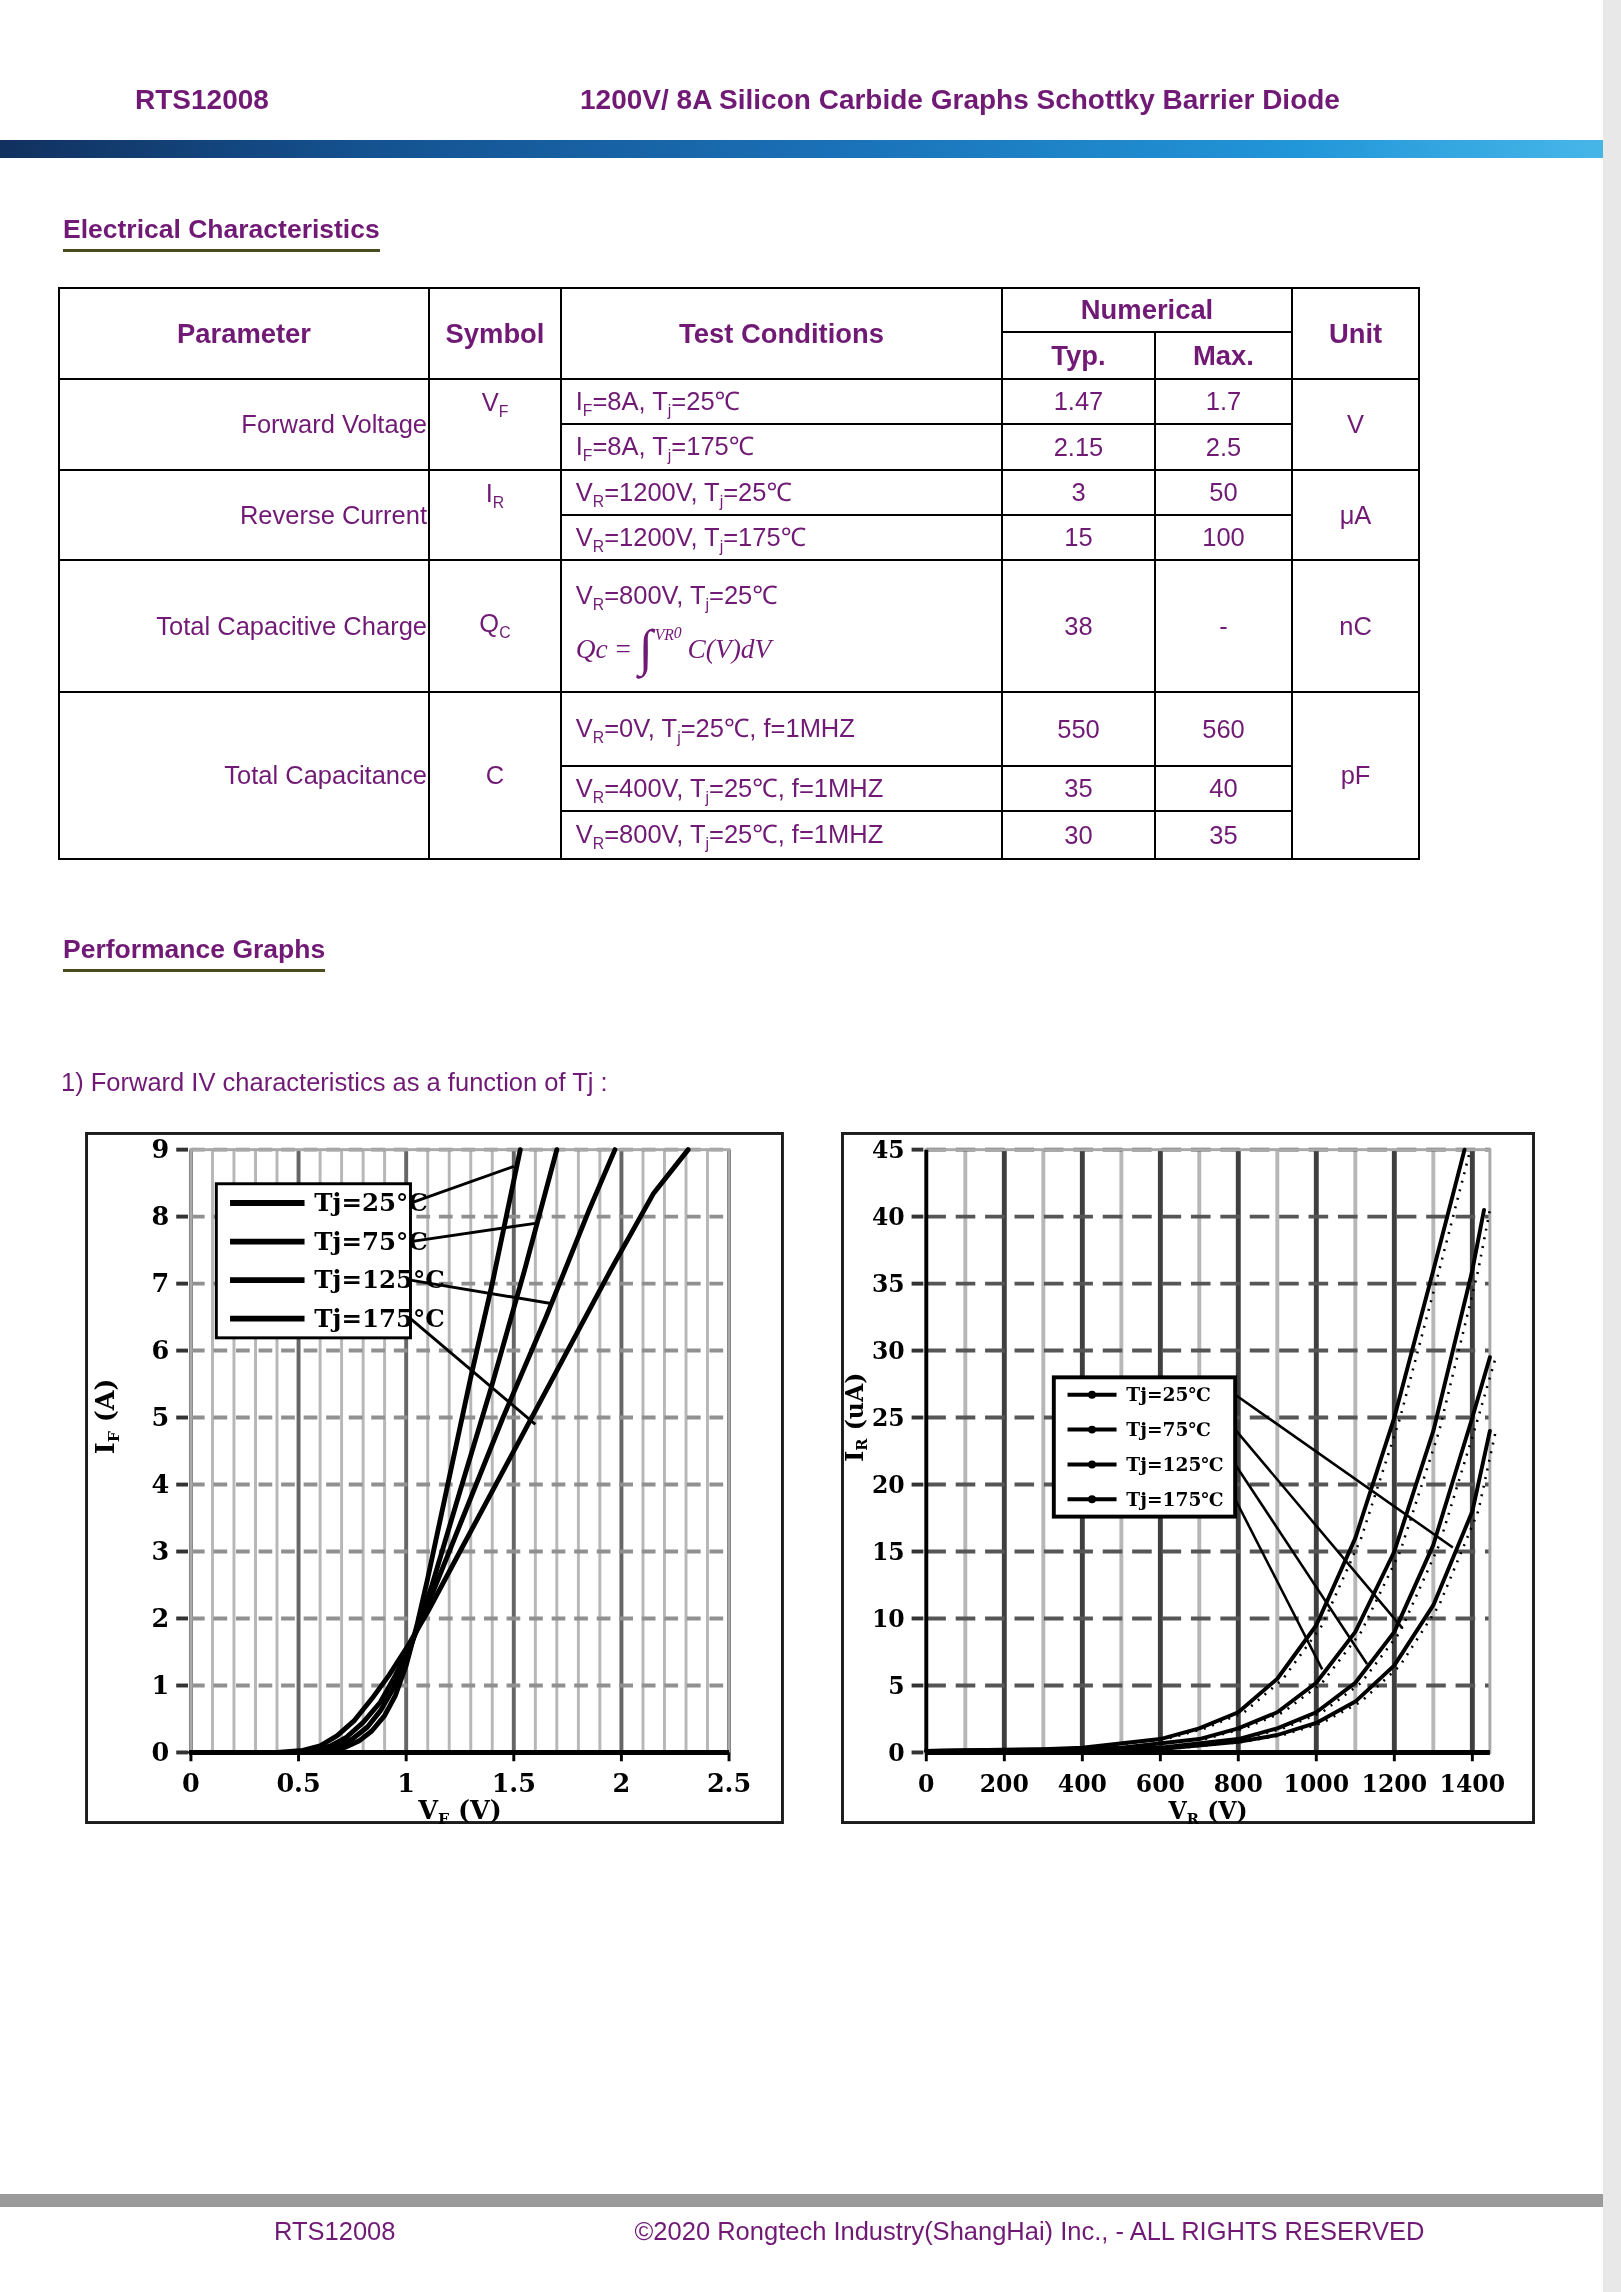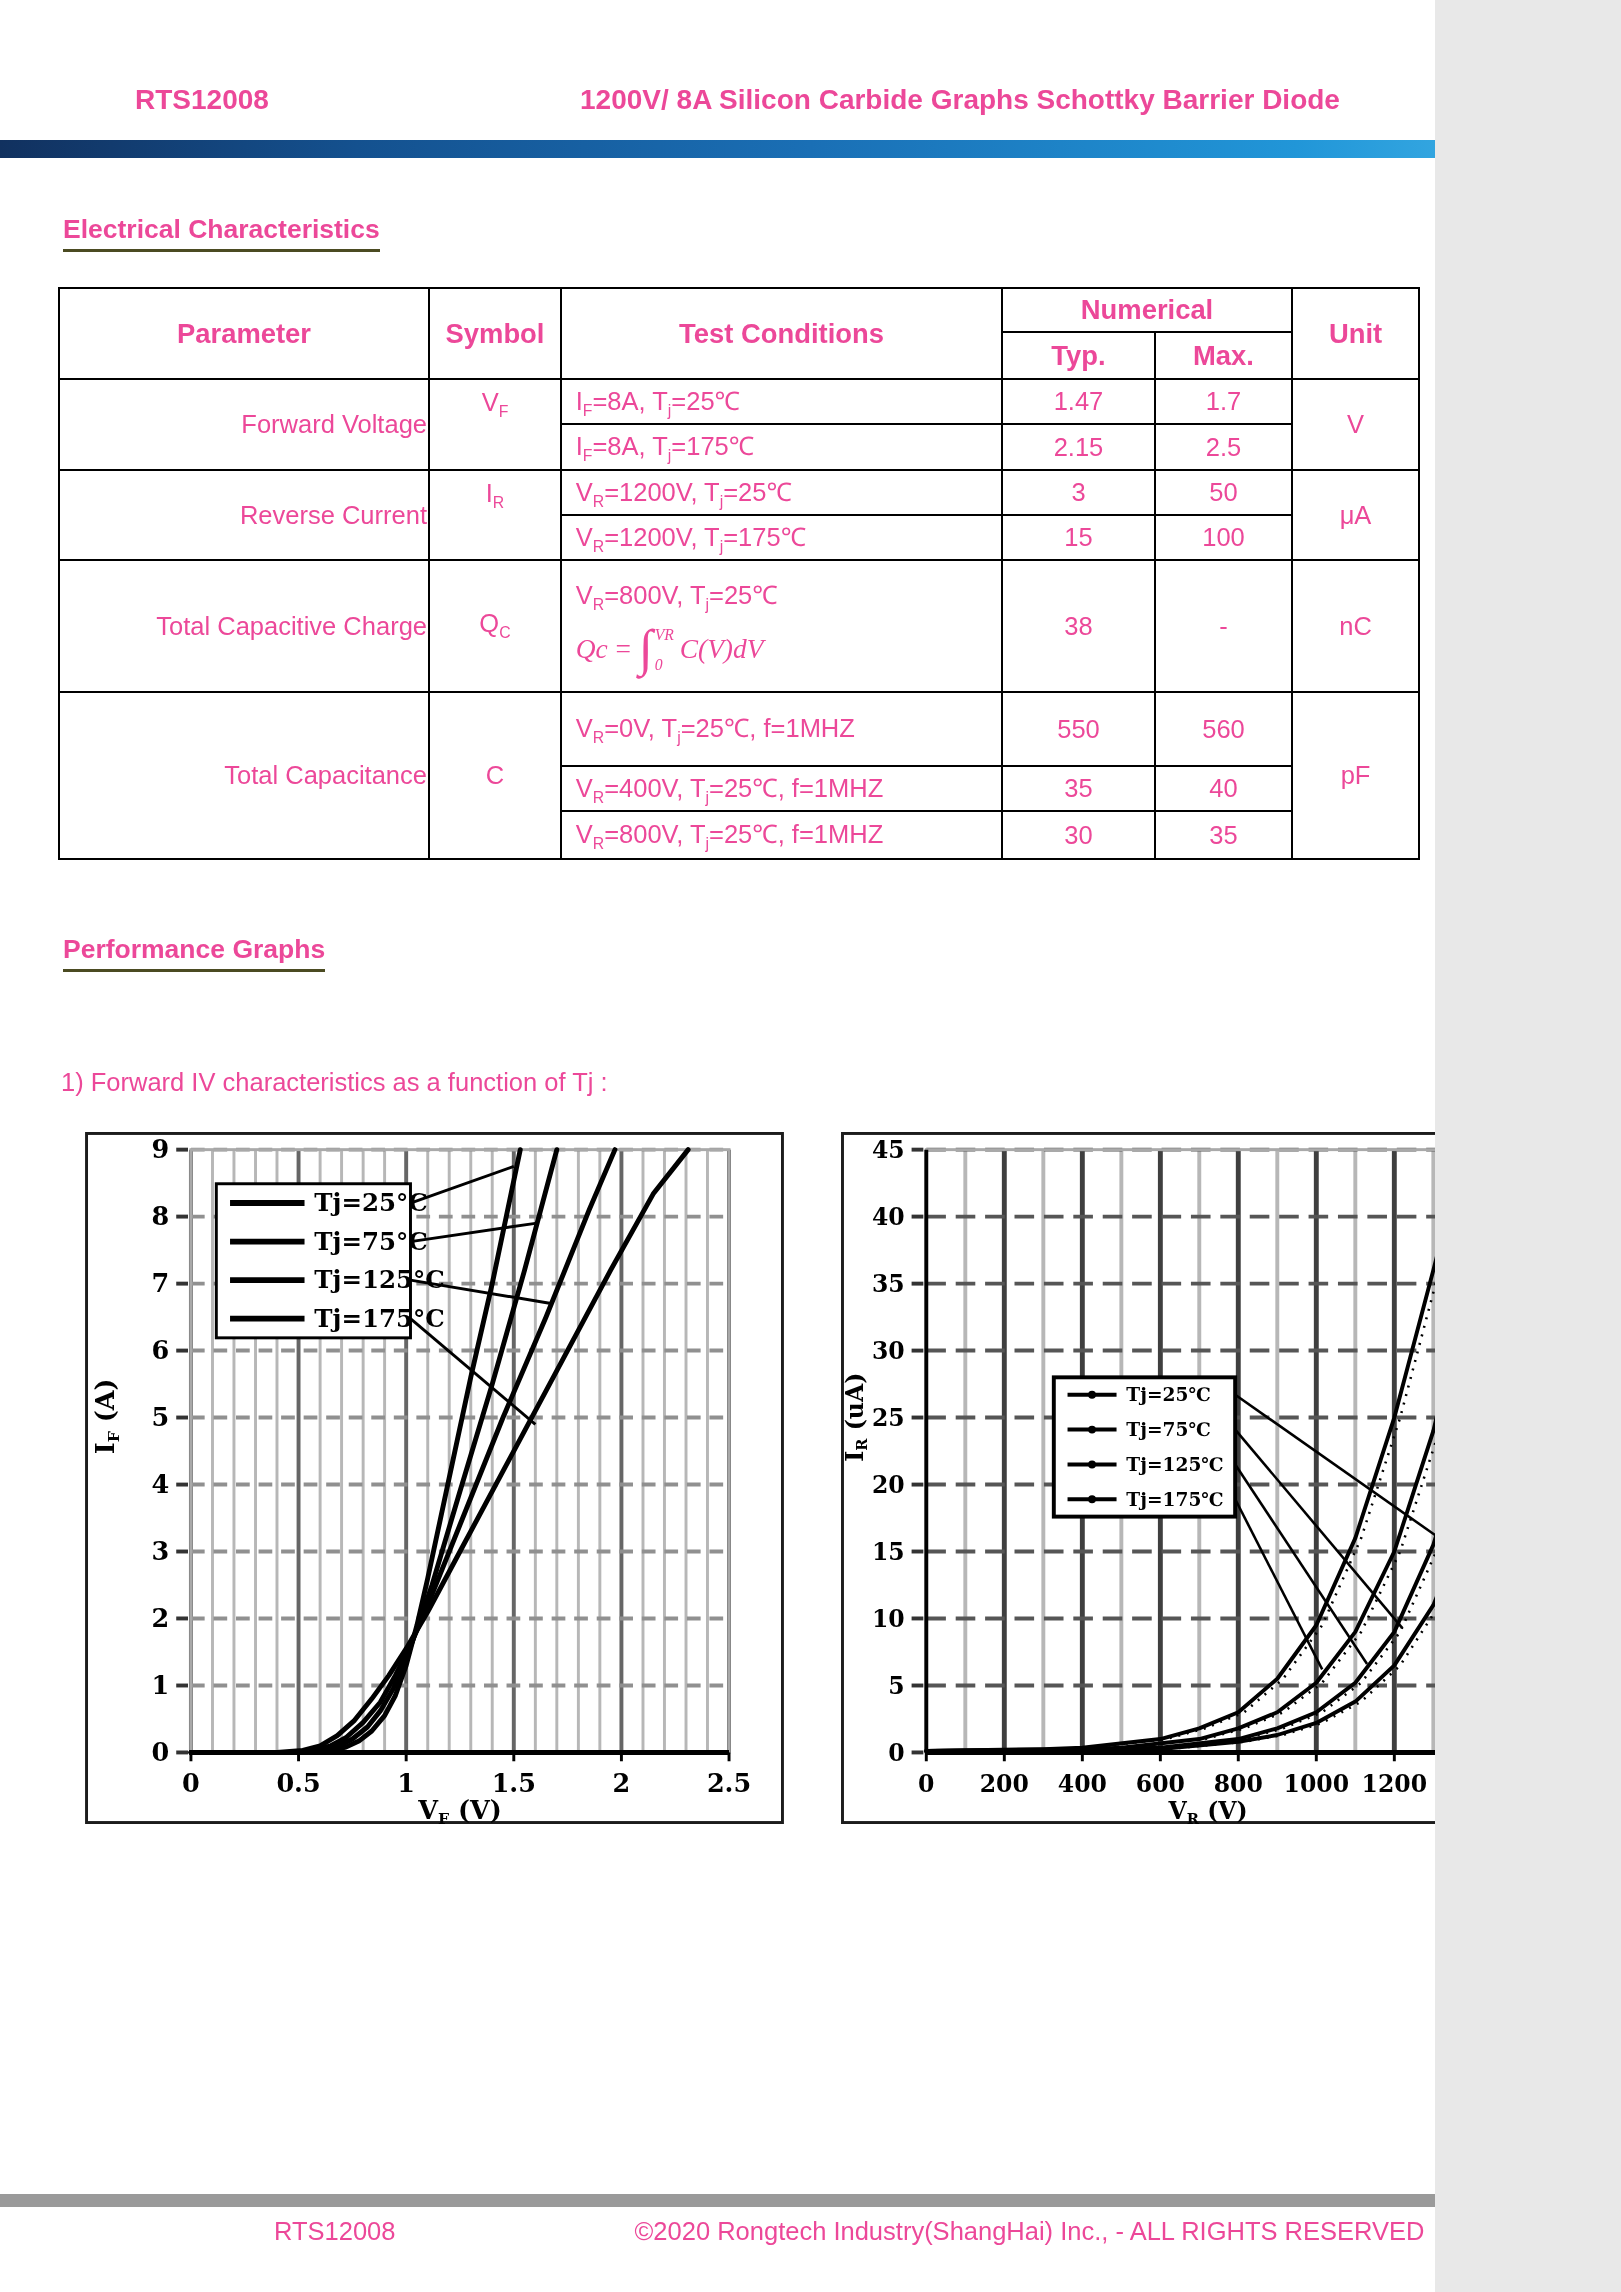--- a/index.html
+++ b/index.html
@@ -1,17 +1,17 @@
 <!DOCTYPE html>
 <html><head>
 <meta charset="utf-8">
 <style>
   html,body{margin:0;padding:0;background:#e8e8e8;}
-  .page{position:relative;width:1435px;height:2293px;background:#ffffff;
-        font-family:"Liberation Sans", sans-serif;color:#ec4899;overflow:hidden;}
+  .page{position:relative;width:1603px;height:2293px;background:#ffffff;
+        font-family:"Liberation Sans", sans-serif;color:#701a75;overflow:hidden;}
   .abs{position:absolute;}
   
   .hdr-part{left:135px;top:84px;font-size:28px;font-weight:bold;}
   .hdr-title{left:421px;top:84px;width:1078px;text-align:center;font-size:28px;font-weight:bold;}
   .blue-bar{left:0;top:140px;width:1621px;height:17.6px;
     background:linear-gradient(90deg,#11315f 0%,#14518f 22%,#1a6fb5 50%,#2196d8 80%,#45b5e8 98%);}
   
   .sec-head{font-size:26.5px;font-weight:bold;border-bottom:3.9px solid #4b4b22;padding-bottom:3.9px;display:inline-block;}
   
   table.ec{border-collapse:collapse;table-layout:fixed;width:1360px;border:2.9px solid #000;}
@@ -24,21 +24,21 @@
   td.param{text-align:right;padding-left:17.6px;font-size:26.5px;margin-left:21px;}
   td.sym{text-align:center;font-size:26.5px;}
   td.sym.vtop{vertical-align:top;padding-top:7.8px;}
   td.cond{text-align:left;padding-left:13.7px;margin-left:22px;}
   td.val{text-align:center;font-size:26.5px;}
   td.unit{text-align:center;font-size:26.5px;}
   sub.s{font-size:0.62em;}
   .formula{font-family:"Liberation Serif",serif;font-style:italic;font-size:27.4px;margin-top:9.8px;
            display:flex;align-items:center;}
   .formula .int{font-size:51px;font-style:normal;font-weight:normal;line-height:0.9;margin:0 2px 0 7.8px;}
-  .formula .lims{display:inline-flex;flex-direction:column;font-size:15.7px;line-height:1.1;
+  .formula .lims{display:inline-flex;flex-direction:row;font-size:15.7px;line-height:1.1;
                  justify-content:space-between;height:51px;margin-right:5.9px;}
   .formula .lims .u{margin-top:2px;}
   .formula .lims .l{margin-bottom:2px;}
   
   .caption{font-size:25.5px;}
   .chart-box{background:#fff;}
   
   .foot-bar{left:0;top:2194px;width:1621px;height:12.7px;background:#9a9a9a;}
   .foot-part{left:274px;top:2217px;font-size:25.5px;}
   .foot-copy{left:549px;top:2217px;width:961px;text-align:center;font-size:25.5px;}

